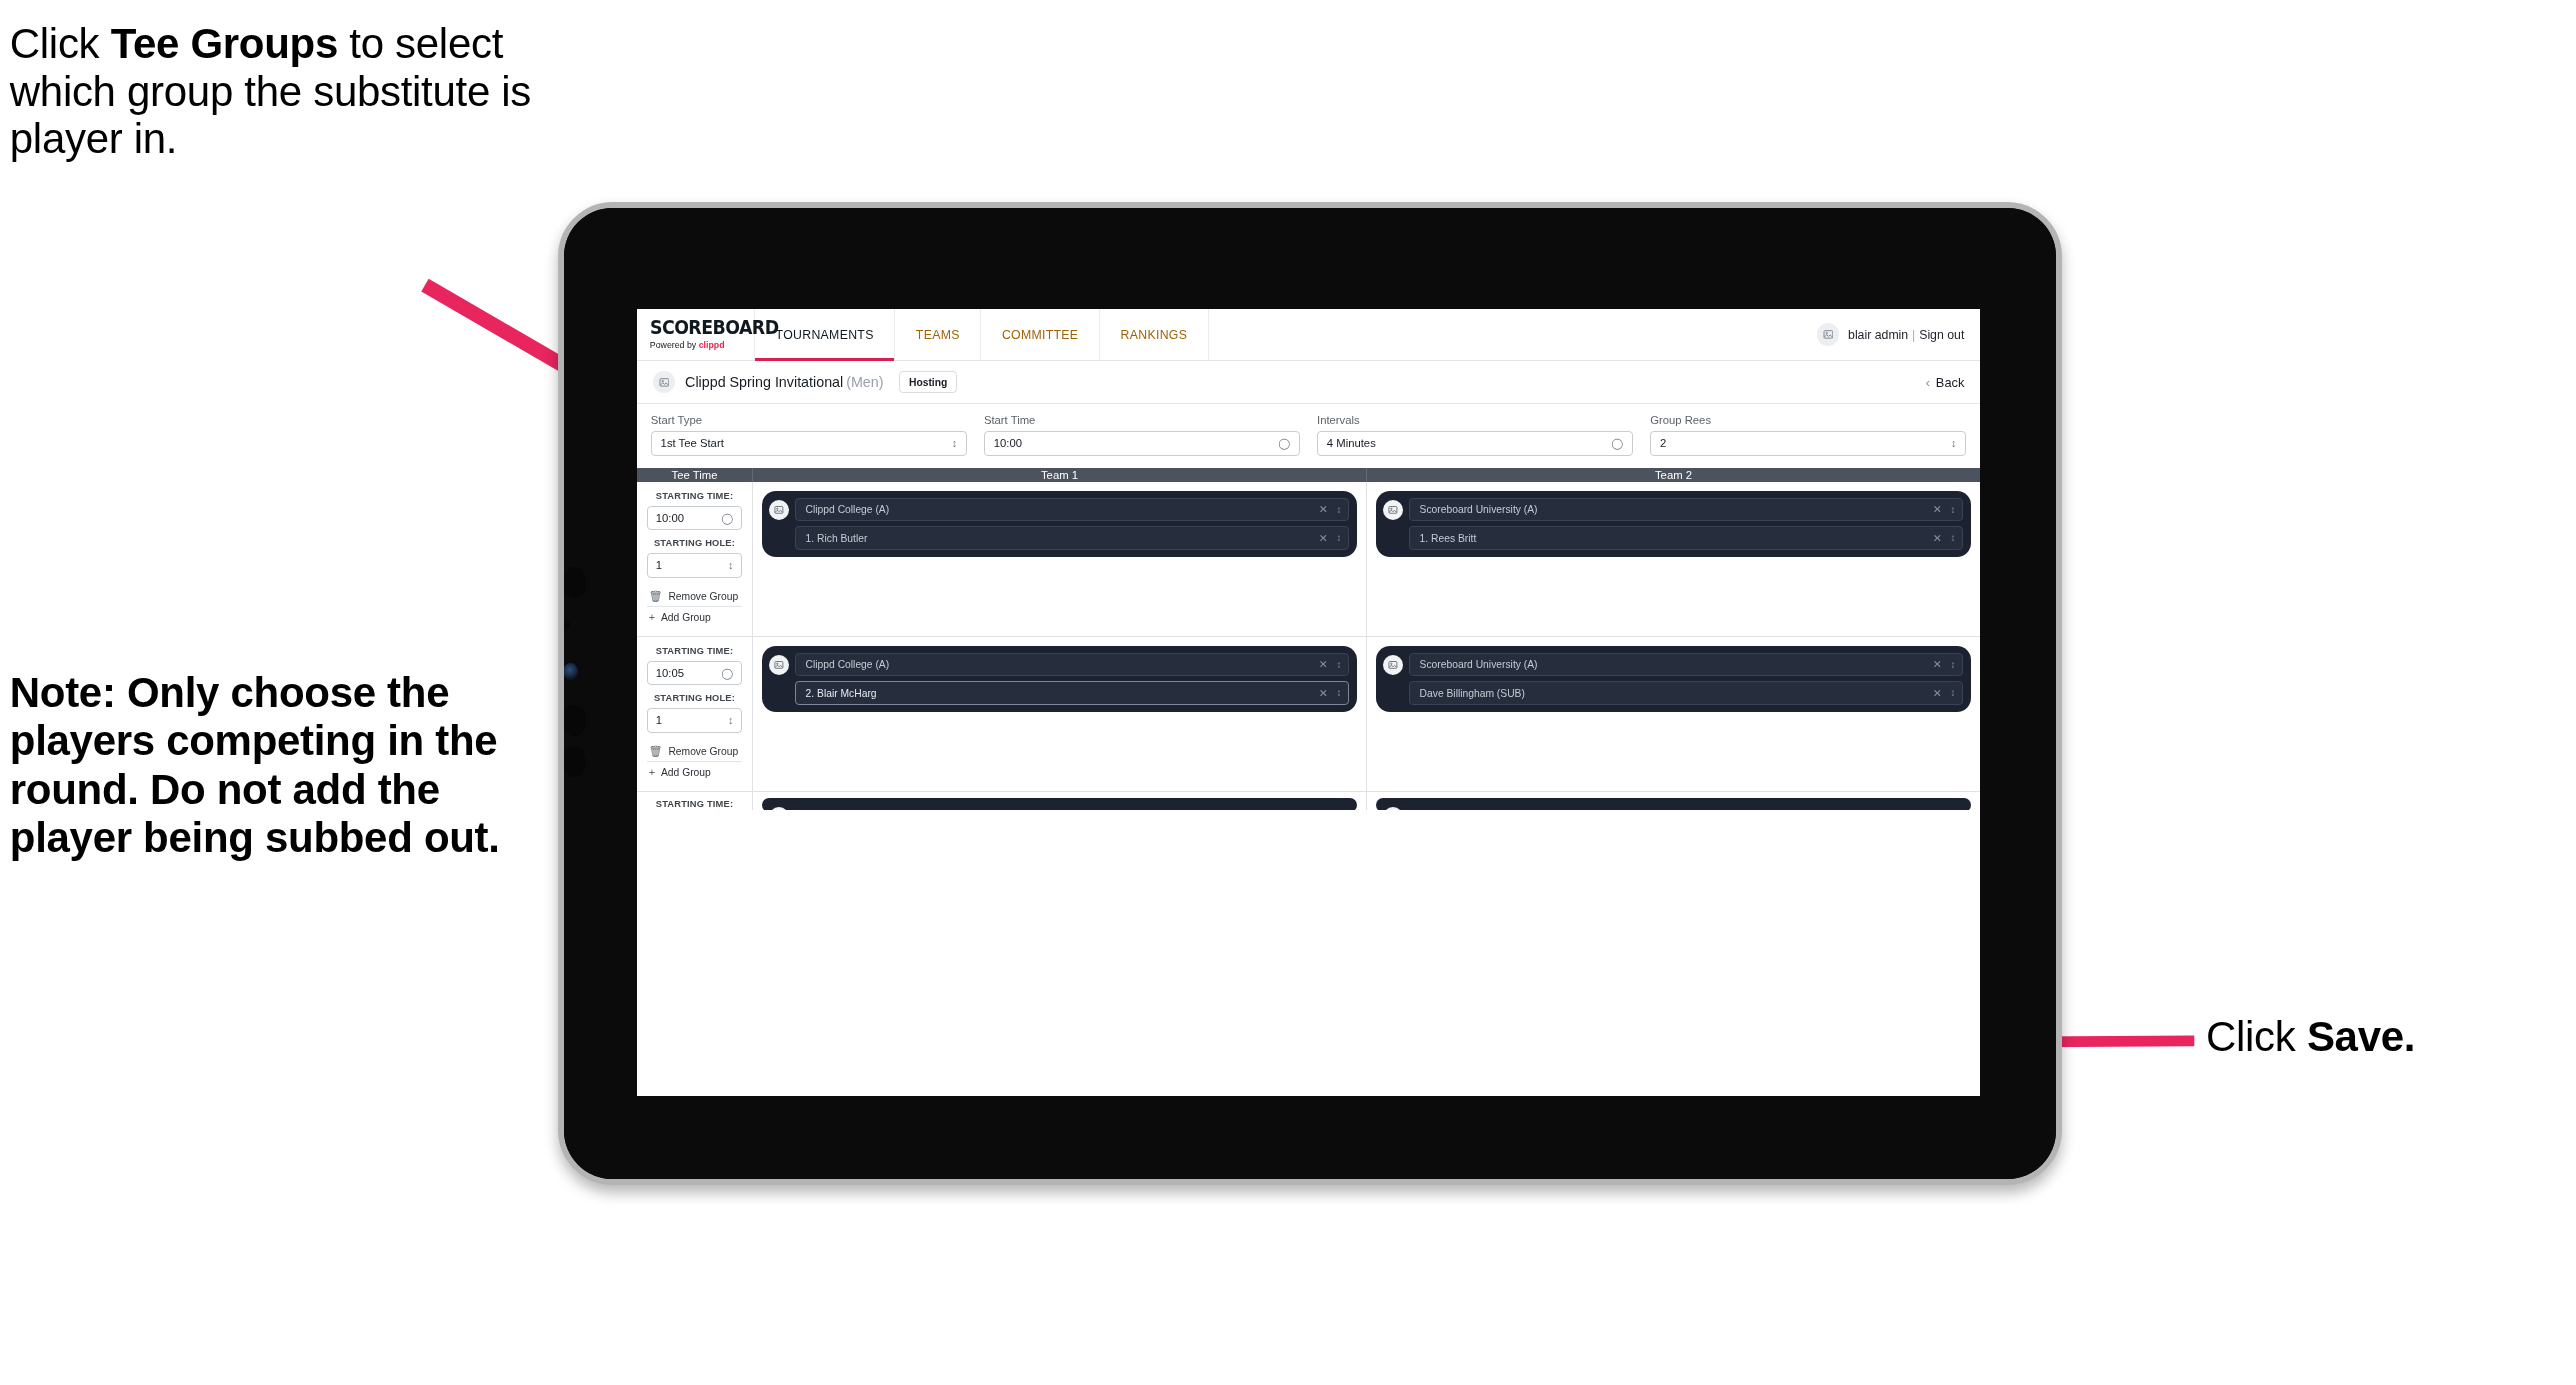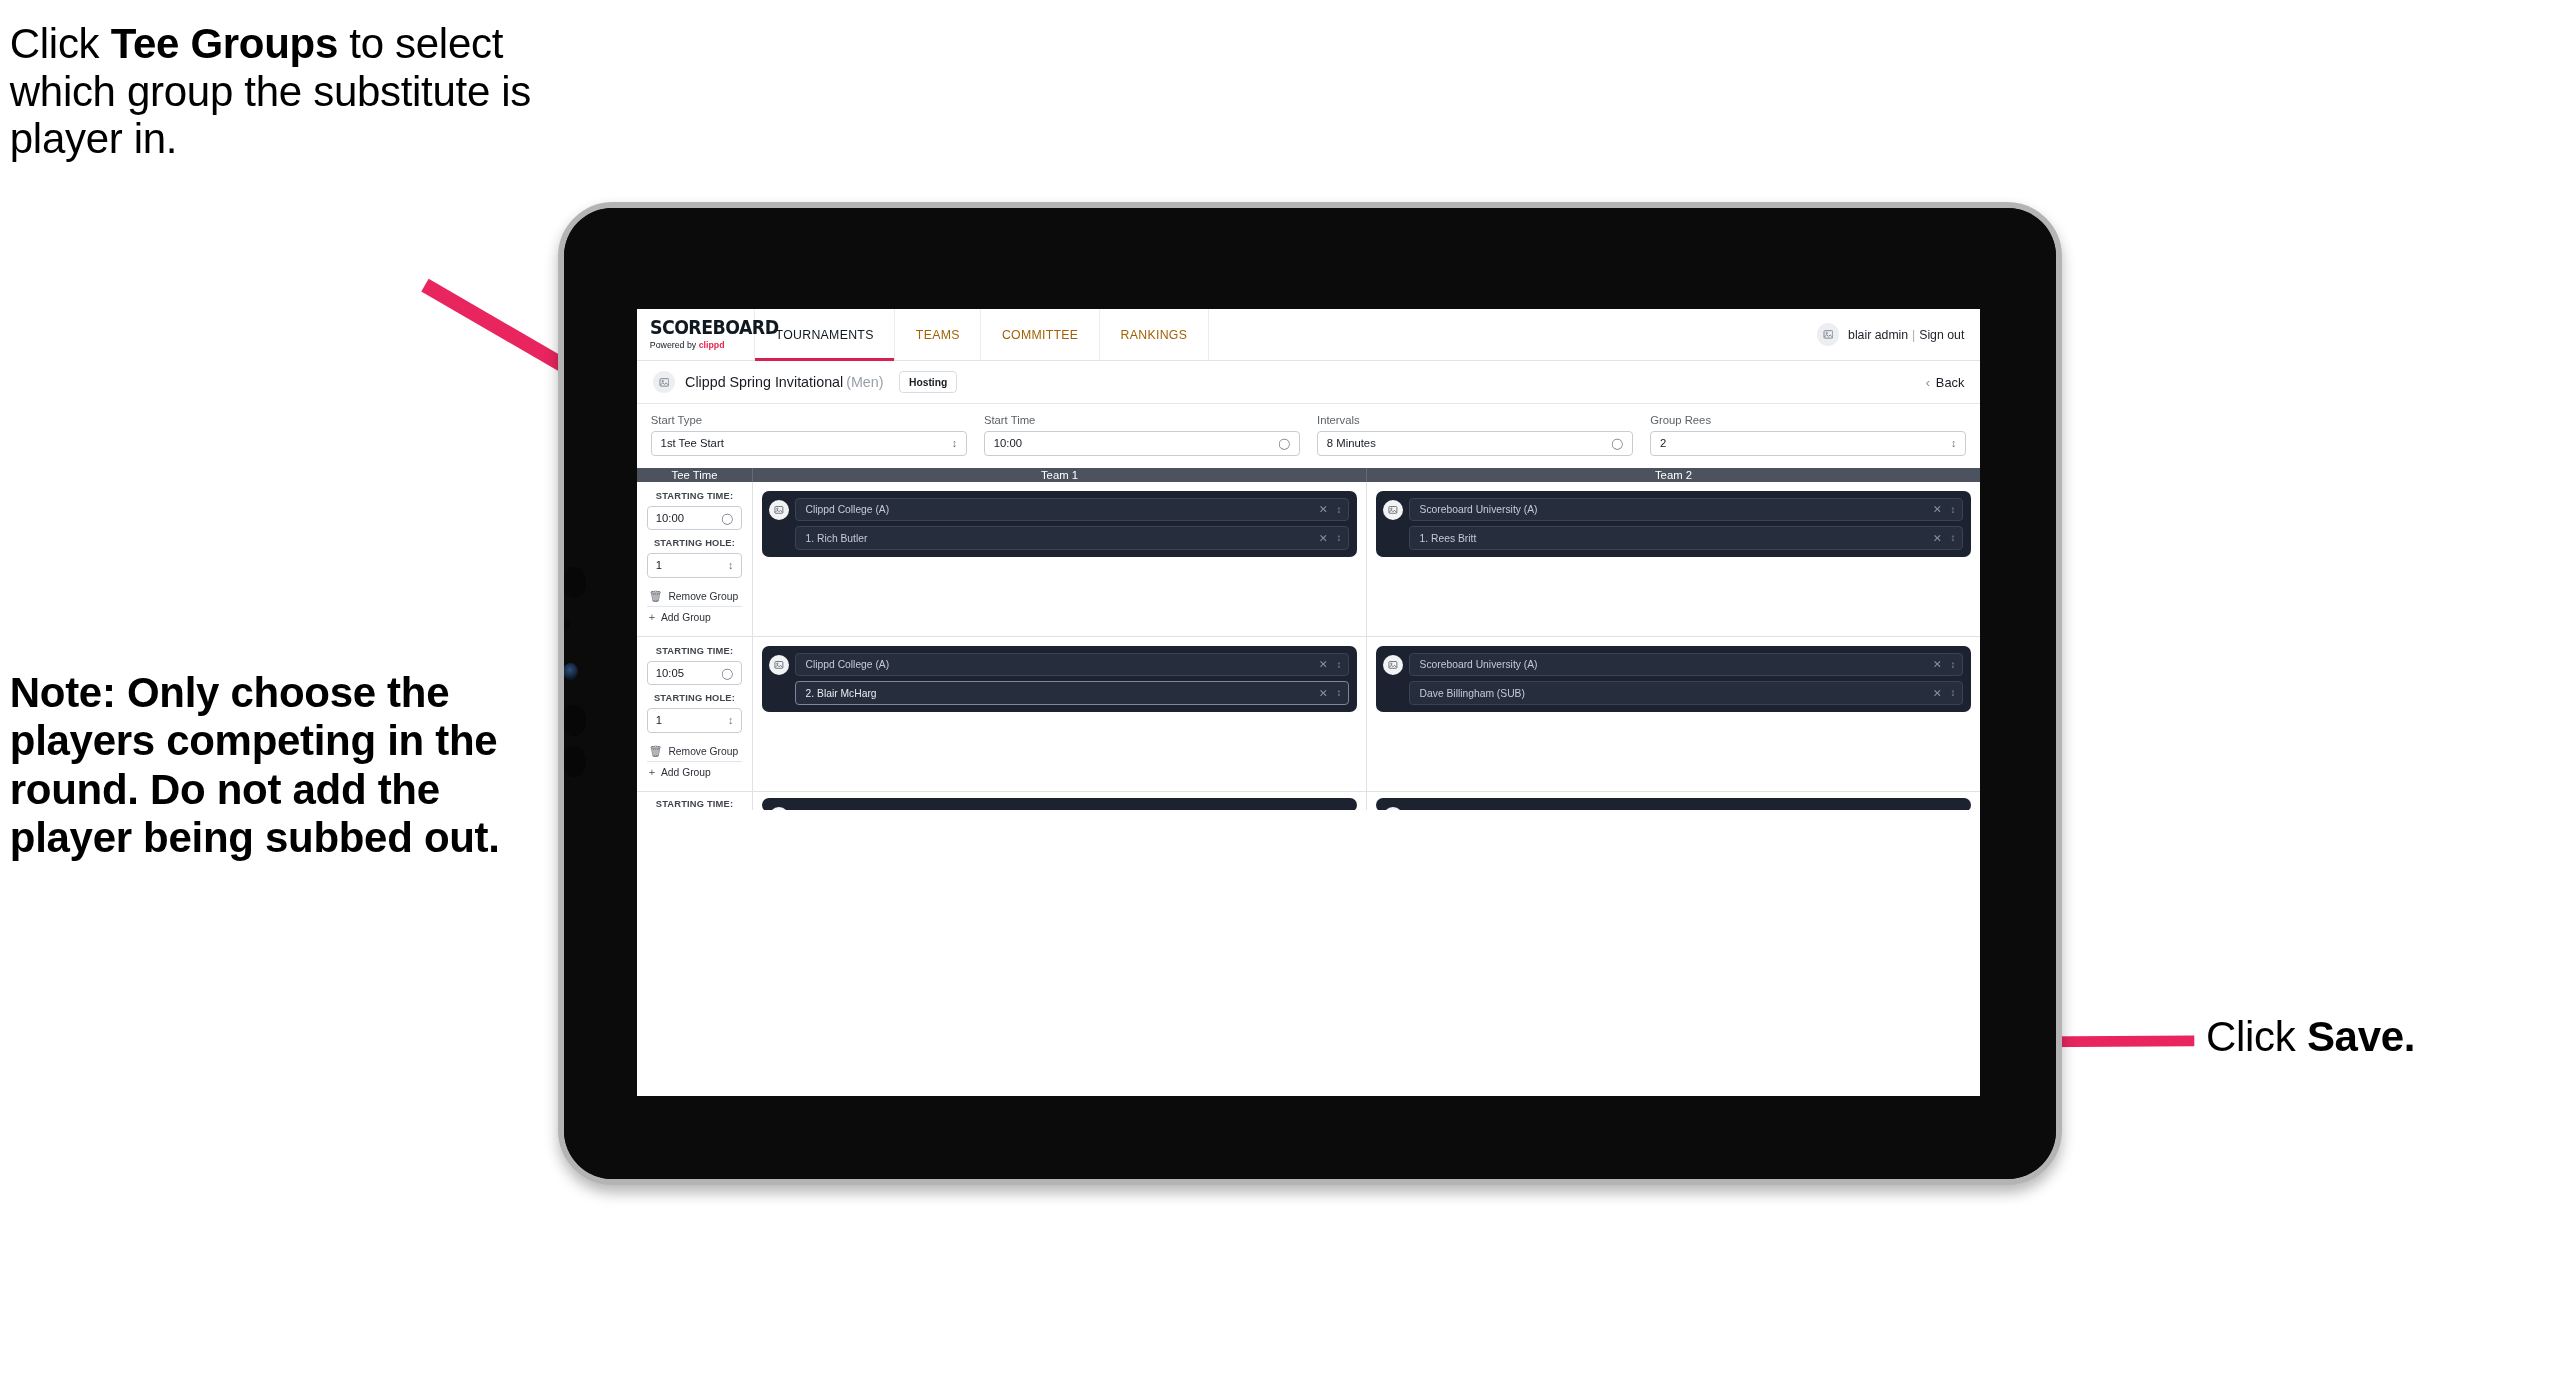--- a/index.html
+++ b/index.html
@@ -174,21 +174,21 @@
     width: 100%; display: flex; align-items: center; gap: 5.9px;
     font-size: 10.3px; color: #2b3038; padding: 4.9px 2px;
   }
   .tee-act.sep-top { border-top: 1px solid #e2e4e7; }
   .tee-act .ico { color: #5d636c; font-size: 10.8px; line-height: 1; }
 
   .team-col { flex: 1; border-right: 1px solid #dfe1e5; padding: 8.8px 8.8px; min-width: 0; }
   .team-col:last-child { border-right: none; }
 
   .grp-card {
-    background: #1c2230; border-radius: 7px;
+    background: #1c2230; border-radius: 14px;
     padding: 6.9px 7.9px 6.9px 33px; position: relative;
   }
   .grp-card .grip {
     position: absolute; left: 6.9px; top: 8.8px;
     width: 20.6px; height: 20.6px; border-radius: 50%;
     background: #f2f3f5; display: flex; align-items: center; justify-content: center;
     color: #5f656e; font-size: 9.8px;
   }
   .pill {
     background: #262d3d; border: 1px solid #3a4254; border-radius: 3.9px;
@@ -316,21 +316,21 @@
           <div class="field">
             <div class="field-label">Start Time</div>
             <div class="field-box">
               <span class="val">10:00</span>
               <span class="adorn">◯</span>
             </div>
           </div>
           <div class="field">
             <div class="field-label">Intervals</div>
             <div class="field-box">
-              <span class="val">8 Minutes</span>
+              <span class="val">4 Minutes</span>
               <span class="adorn">◯</span>
             </div>
           </div>
           <div class="field">
             <div class="field-label">Group Rees</div>
             <div class="field-box">
               <span class="val">2</span>
               <span class="adorn">↕</span>
             </div>
           </div>

